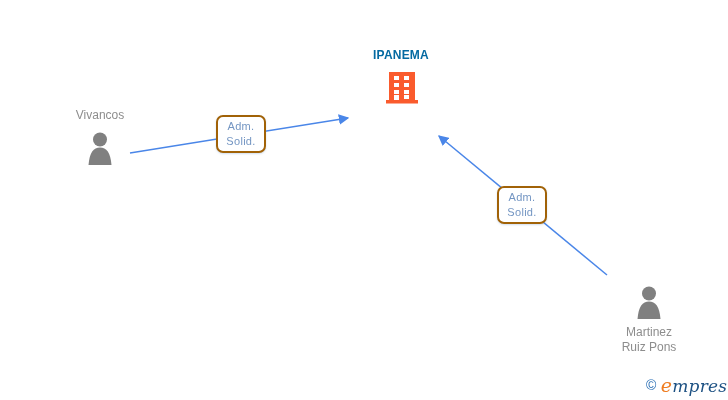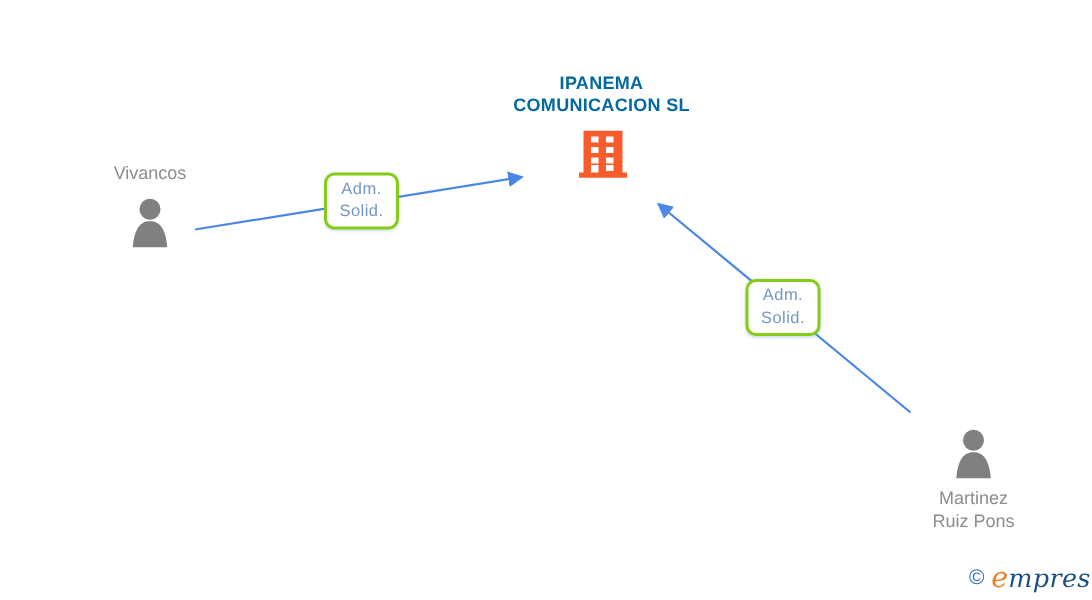--- a/index.html
+++ b/index.html
@@ -15,21 +15,21 @@
     position: absolute;
     left: 0; top: 0;
     width: 728px; height: 400px;
     z-index: 1;
   }
   .edge-label {
     position: absolute;
     z-index: 2;
     width: 46px;
     background: #ffffff;
-    border: 2px solid #84cc16;
+    border: 2px solid #a16207;
     border-radius: 7px;
     text-align: center;
     font-size: 11px;
     line-height: 15px;
     padding: 2px 0;
     color: #7496c3;
     box-shadow: 0 1px 2px rgba(120,160,210,0.35);
   }
   .edge-label .lbl-line { letter-spacing: 0.3px; }
   .company-node {
@@ -107,21 +107,20 @@
   </div>
 
   <div class="edge-label" style="left:497px; top:186px;">
     <div class="lbl-line">Adm.</div>
     <div class="lbl-line">Solid.</div>
   </div>
 
   <div class="company-node">
     <div class="company-name">
       <div>IPANEMA</div>
-      <div>COMUNICACION SL</div>
     </div>
     <div class="building-icon-wrap">
       <svg width="33" height="32" viewBox="0 0 33 32" xmlns="http://www.w3.org/2000/svg">
         <rect x="4" y="0" width="26" height="29" fill="#fa5b2d"></rect>
         <rect x="1" y="28" width="32" height="3.5" fill="#fa5b2d"></rect>
         <rect x="9" y="4" width="5" height="4" fill="#ffffff"></rect>
         <rect x="19" y="4" width="5" height="4" fill="#ffffff"></rect>
         <rect x="9" y="11" width="5" height="4" fill="#ffffff"></rect>
         <rect x="19" y="11" width="5" height="4" fill="#ffffff"></rect>
         <rect x="9" y="18" width="5" height="4" fill="#ffffff"></rect>

